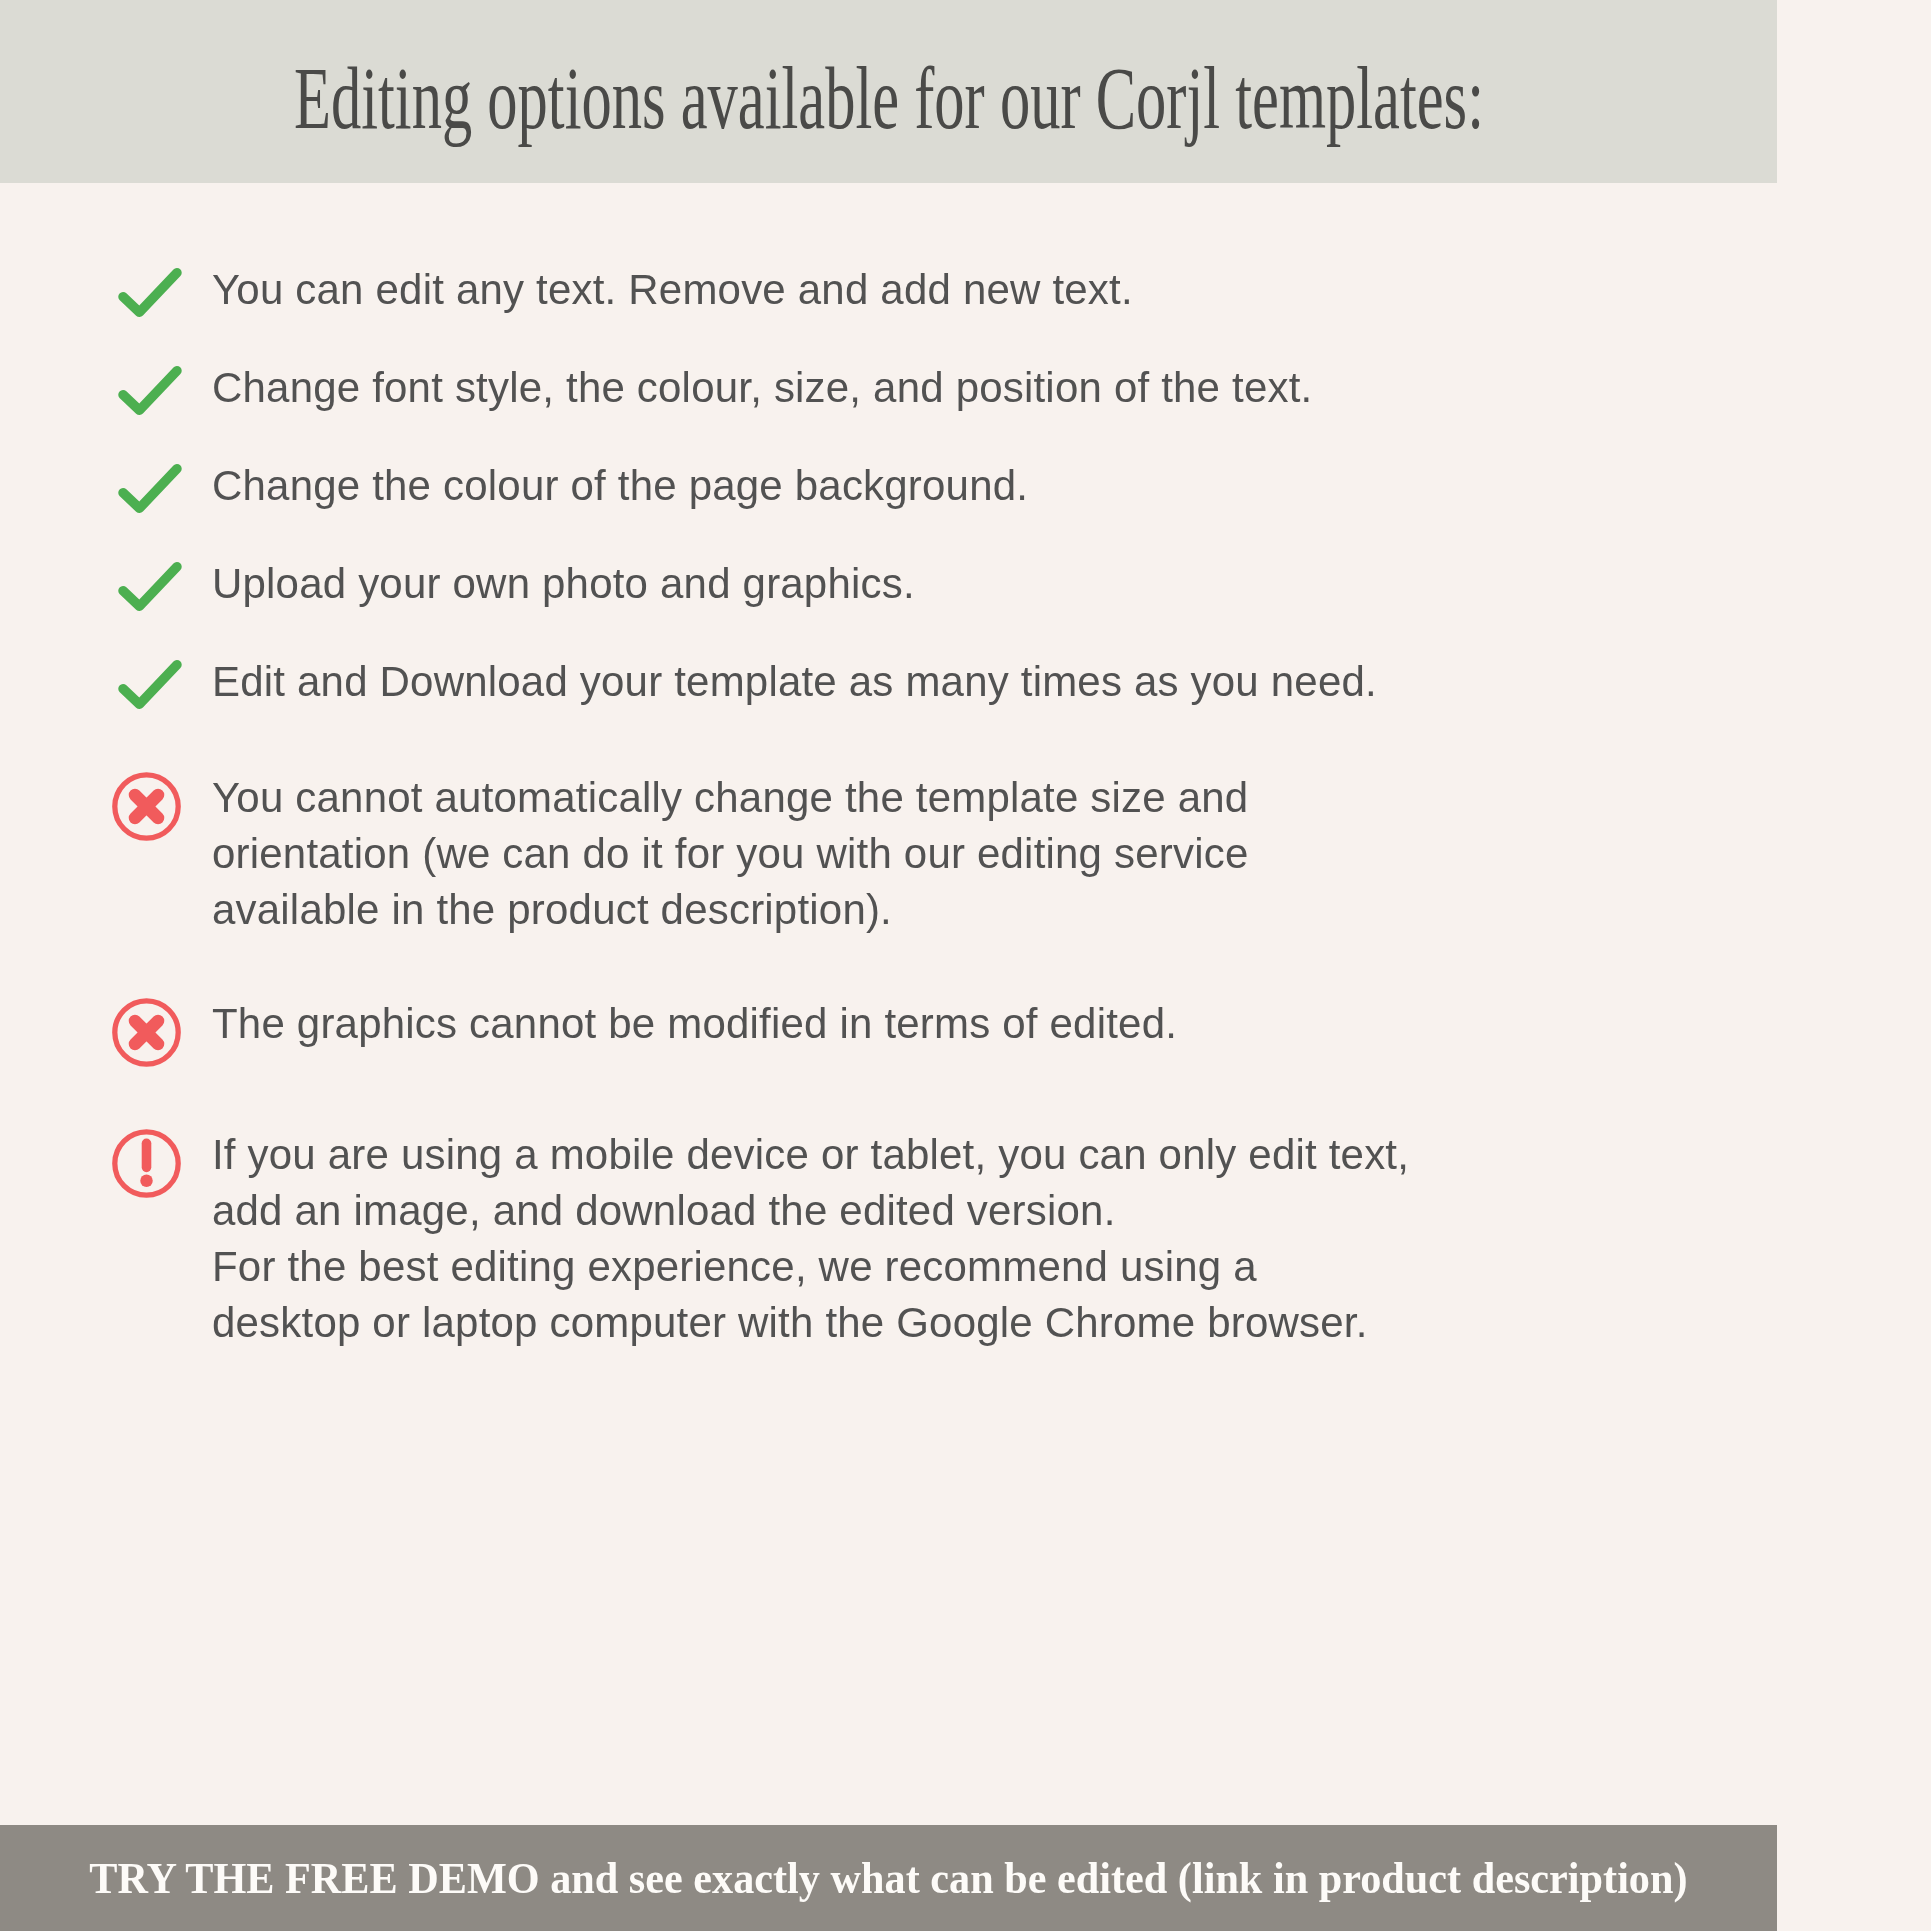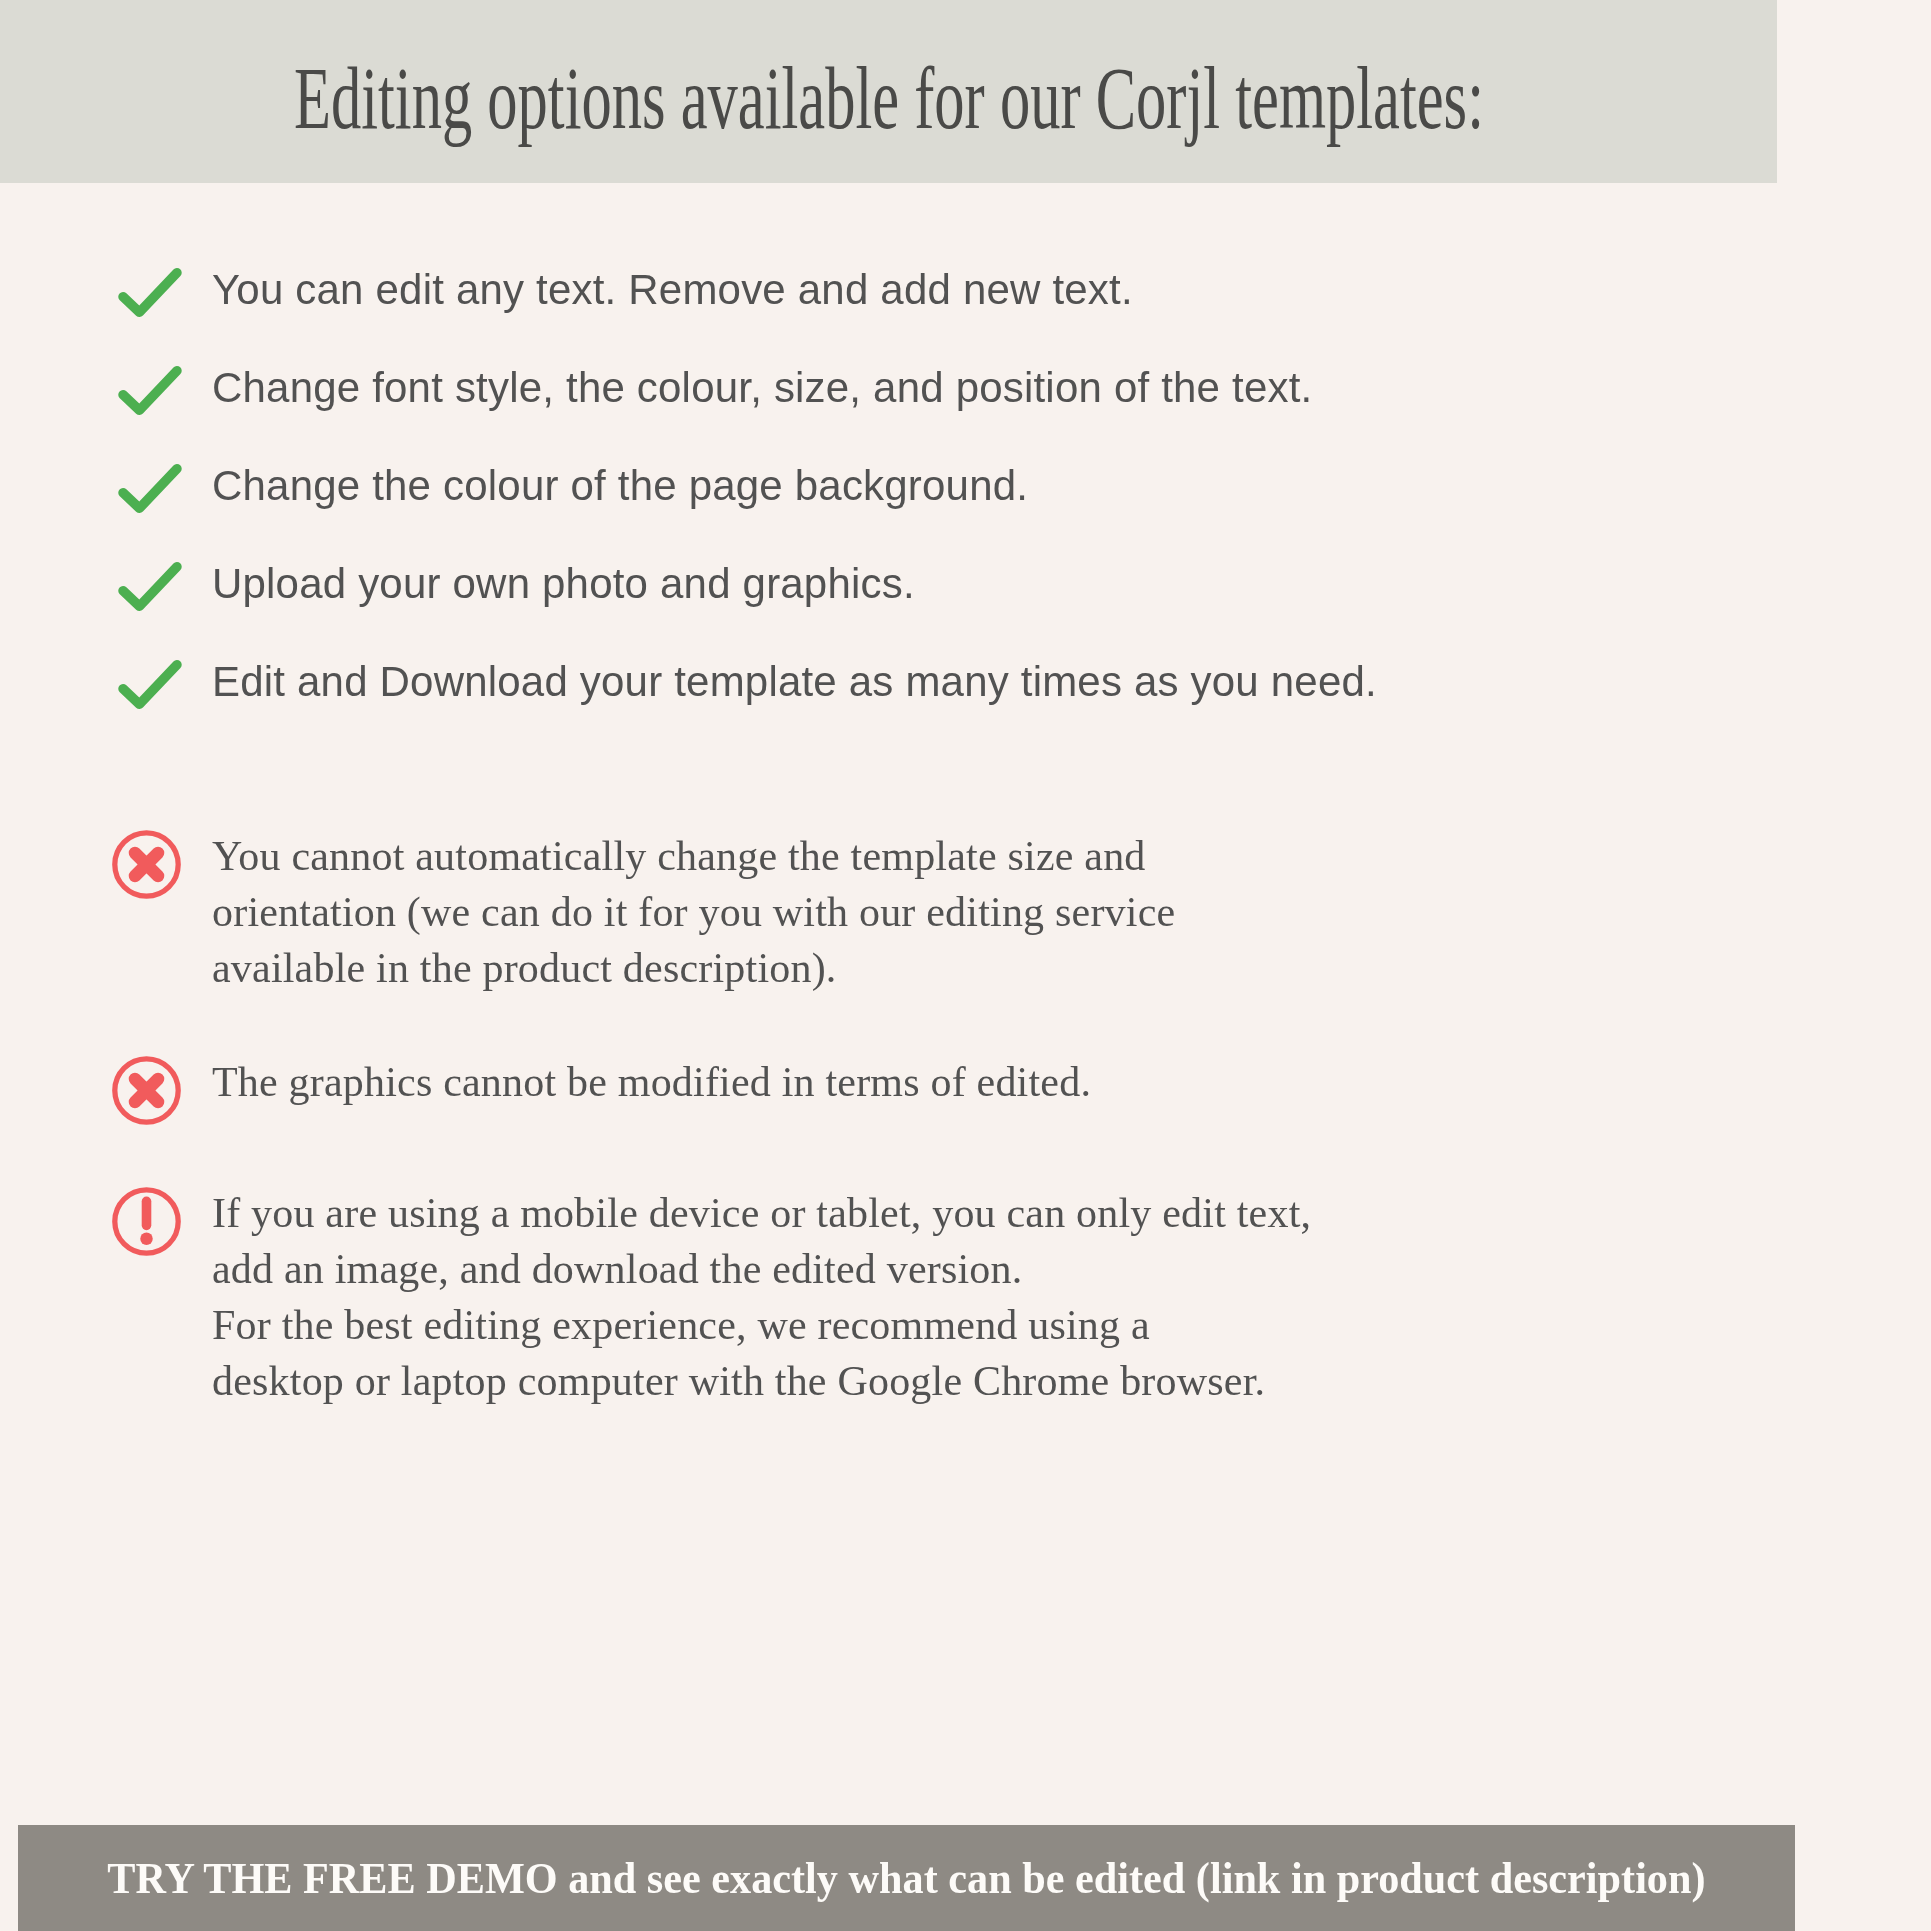--- a/index.html
+++ b/index.html
@@ -54,21 +54,21 @@
   }
   .icon-box.check-box { padding-left: 7.7px; margin-top: 5.8px; }
   .icon-box.alert-box { margin-top: 0px; }
   .item-text {
     font-size: 42px;
     line-height: 56px;
     color: var(--body_text, #525252);
     letter-spacing: 0.2px;
     white-space: pre-line;
   }
-  .restricted-section { margin-top: 118px; font-family: Liberation Serif, serif; }
+  .restricted-section { margin-top: 60px; }
   .restricted-section .item { margin-bottom: 58px; }
   
   .svg-check { display: block; }
   .svg-check path {
     fill: none;
     stroke: var(--check_green, #4caf50);
     stroke-width: 10;
     stroke-linecap: round;
     stroke-linejoin: round;
   }
@@ -87,21 +87,21 @@
   .svg-alert .bang-bar {
     fill: none;
     stroke: var(--alert_red, #f15b5c);
     stroke-width: 10;
     stroke-linecap: round;
   }
   .svg-alert .bang-dot { fill: var(--alert_red, #f15b5c); }
   
   .footer {
     position: absolute;
-    left: 18px;
+    left: 0;
     bottom: 0;
     width: 100%;
     height: 106px;
     background: var(--footer_background, #8e8a84);
     display: flex;
     align-items: center;
     justify-content: center;
   }
   .footer-text {
     font-family: "Liberation Serif", serif;

